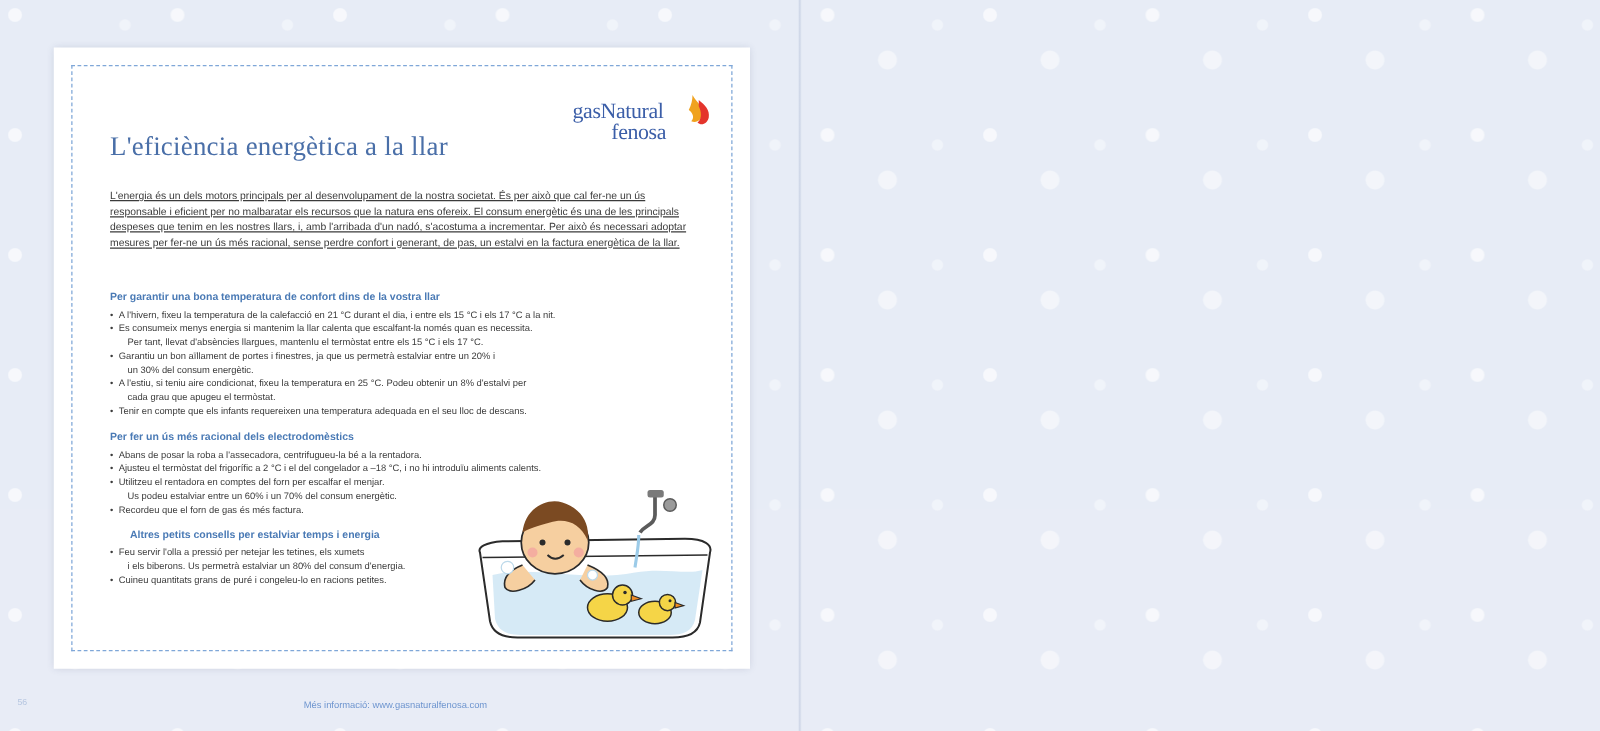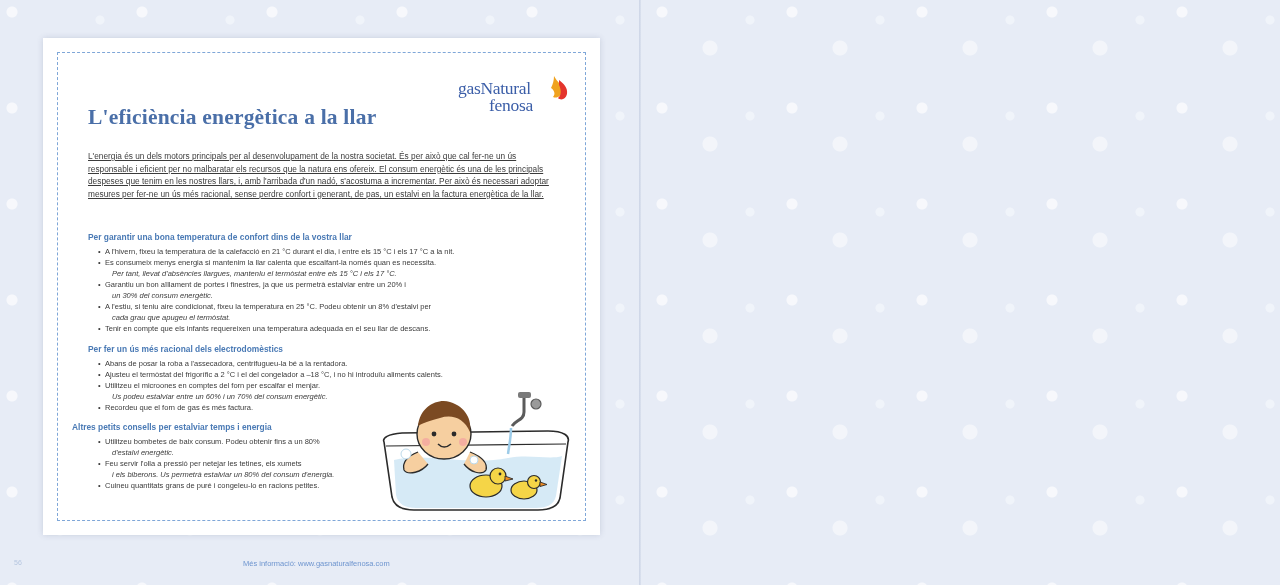--- a/index.html
+++ b/index.html
@@ -54,21 +54,21 @@
 
   .gutter-line {
     position: absolute;
     left: 639px; top: 0; width: 2px; height: 585px;
     background: linear-gradient(to right, rgba(120,140,180,0.25), rgba(120,140,180,0.10));
   }
 
   h1.title {
     position: absolute;
     font-family: "Liberation Serif", serif;
-    font-weight: bold;
+    font-weight: normal;
     color: #4a6fa8;
     font-size: 21.5px;
     letter-spacing: .2px;
     margin: 0;
   }
   .title.left { left: 88px; top: 105px; }
 
   .intro {
     position: absolute;
     font-size: 8.3px;
@@ -87,29 +87,29 @@
   .bullets {
     position: absolute;
     font-size: 7.5px;
     line-height: 11px;
     color: #3b3b3b;
   }
   .bullets li {
     list-style: none;
     position: relative;
     padding-left: 7px;
-    margin: 0 0 0 10px;
+    margin: 0 0 0 0;
   }
   .bullets li:before {
     content: "•";
     position: absolute; left: 0; top: -0.5px;
     color: #3b3b3b;
   }
   .bullets ul { margin: 0; padding: 0; }
-  .sub { padding-left: 7px; font-style: italic; }
+  .sub { padding-left: 7px; }
 
   
   .logo-gn {
     position: absolute; left: 458px; top: 72px; width: 120px; height: 44px;
   }
   .logo-gn .gn-text {
     font-family: "Liberation Serif", serif;
     color: #3b5ea8;
     font-size: 17.5px;
     line-height: 17px;
@@ -175,51 +175,47 @@
           </li>
           <li>
             <span>Garantiu un bon aïllament de portes i finestres, ja que us permetrà estalviar entre un 20% i</span>
             <div class="sub">un 30% del consum energètic.</div>
           </li>
           <li>
             <span>A l'estiu, si teniu aire condicionat, fixeu la temperatura en 25 °C. Podeu obtenir un 8% d'estalvi per</span>
             <div class="sub">cada grau que apugeu el termòstat.</div>
           </li>
           <li>
-            <span>Tenir en compte que els infants requereixen una temperatura adequada en el seu llar de descans.</span>
+            <span>Tenir en compte que els infants requereixen una temperatura adequada en el seu lloc de descans.</span>
           </li>
         </ul>
       </div>
 
       <div class="section-head" style="left:88px; top:344px;">Per fer un ús més racional dels electrodomèstics</div>
       <div class="bullets" style="left:88px; top:358px; width:440px;">
         <ul>
           <li>
             <span>Abans de posar la roba a l'assecadora, centrifugueu-la bé a la rentadora.</span>
           </li>
           <li>
             <span>Ajusteu el termòstat del frigorífic a 2 °C i el del congelador a –18 °C, i no hi introduïu aliments calents.</span>
           </li>
           <li>
-            <span>Utilitzeu el microones en comptes del forn per escalfar el menjar.</span>
+            <span>Utilitzeu el rentadora en comptes del forn per escalfar el menjar.</span>
             <div class="sub">Us podeu estalviar entre un 60% i un 70% del consum energètic.</div>
           </li>
           <li>
             <span>Recordeu que el forn de gas és més factura.</span>
           </li>
         </ul>
       </div>
 
-      <div class="section-head" style="left:72px; top:422px;">Altres petits consells per estalviar temps i energia</div>
+      <div class="section-head" style="left:104px; top:422px;">Altres petits consells per estalviar temps i energia</div>
       <div class="bullets" style="left:88px; top:436px; width:285px;">
         <ul>
-          <li>
-            <span>Utilitzeu bombetes de baix consum. Podeu obtenir fins a un 80%</span>
-            <div class="sub">d'estalvi energètic.</div>
-          </li>
           <li>
             <span>Feu servir l'olla a pressió per netejar les tetines, els xumets</span>
             <div class="sub">i els biberons. Us permetrà estalviar un 80% del consum d'energia.</div>
           </li>
           <li>
             <span>Cuineu quantitats grans de puré i congeleu-lo en racions petites.</span>
           </li>
         </ul>
       </div>
 

